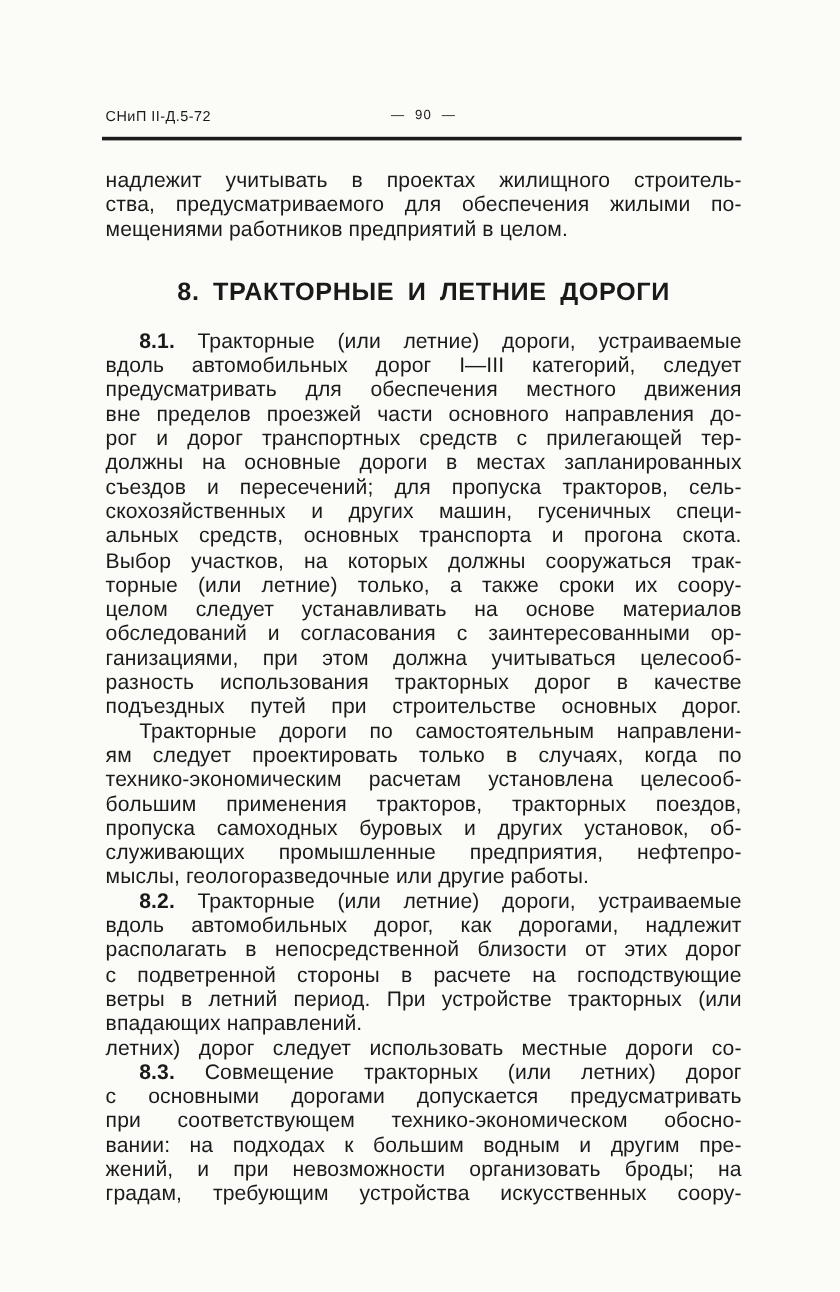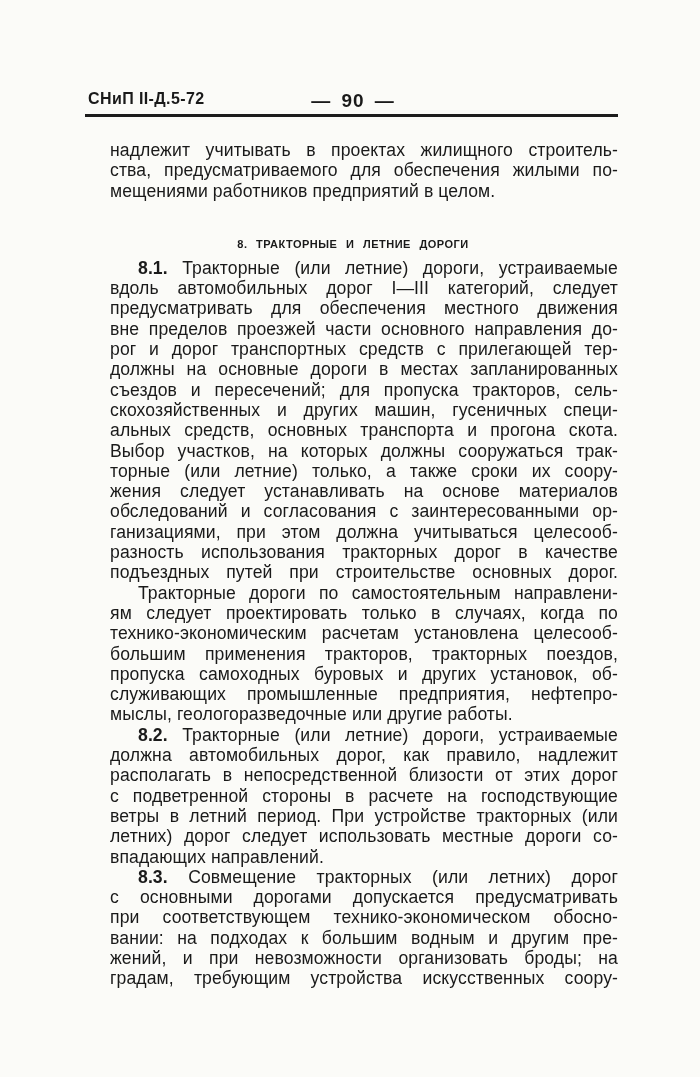--- a/index.html
+++ b/index.html
@@ -24,33 +24,33 @@
     position: absolute;
     top: 90px;
     left: 88px;
     width: 530px;
     height: 22px;
   }
   .doc-code {
     position: absolute;
     left: 0;
     top: 0;
-    font-weight: bold;
-    font-size: 16px;
+    font-weight: normal;
+    font-size: 12px;
     letter-spacing: 0.4px;
     white-space: nowrap;
   }
   .page-num {
     position: absolute;
     left: 0;
     right: 0;
     top: 0;
     text-align: center;
-    font-weight: bold;
-    font-size: 19px;
+    font-weight: normal;
+    font-size: 11px;
     letter-spacing: 1px;
     word-spacing: 4px;
   }
   .header-rule {
     position: absolute;
     top: 114px;
     left: 85px;
     width: 533px;
     height: 3px;
     background: #1c1c1c;
@@ -59,31 +59,30 @@
     position: absolute;
     left: 88px;
     top: 140px;
     width: 530px;
     font-size: 17.6px;
     line-height: 20.3px;
     letter-spacing: 0.1px;
   }
   .heading {
     font-weight: bold;
-    font-size: 11px;
+    font-size: 21px;
     line-height: 20px;
     text-align: center;
     letter-spacing: 0.5px;
     word-spacing: 5px;
-    margin: 33px 0 4px 0;
+    margin: 33px 0 20px 0;
   }
   .line {
     text-align: justify;          
     white-space: normal;
-    margin-left: 22px;
   }
   .line.just {
     text-align-last: justify;     
   }
   .line.indent {
     text-indent: 28px;
   }
   .line b {
     font-weight: bold;
   }
@@ -115,43 +114,43 @@
           <div class="line just">вдоль автомобильных дорог I—III категорий, следует</div>
           <div class="line just">предусматривать для обеспечения местного движения</div>
           <div class="line just">вне пределов проезжей части основного направления до-</div>
           <div class="line just">рог и дорог транспортных средств с прилегающей тер-</div>
           <div class="line just">должны на основные дороги в местах запланированных</div>
           <div class="line just">съездов и пересечений; для пропуска тракторов, сель-</div>
           <div class="line just">скохозяйственных и других машин, гусеничных специ-</div>
           <div class="line just">альных средств, основных транспорта и прогона скота.</div>
           <div class="line just">Выбор участков, на которых должны сооружаться трак-</div>
           <div class="line just">торные (или летние) только, а также сроки их соору-</div>
-          <div class="line just">жения следует устанавливать на основе материалов</div>
+          <div class="line just">целом следует устанавливать на основе материалов</div>
           <div class="line just">обследований и согласования с заинтересованными ор-</div>
           <div class="line just">ганизациями, при этом должна учитываться целесооб-</div>
           <div class="line just">разность использования тракторных дорог в качестве</div>
           <div class="line just">подъездных путей при строительстве основных дорог.</div>
         </div>
         <div class="para">
           <div class="line just indent">Тракторные дороги по самостоятельным направлени-</div>
           <div class="line just">ям следует проектировать только в случаях, когда по</div>
           <div class="line just">технико-экономическим расчетам установлена целесооб-</div>
           <div class="line just">большим применения тракторов, тракторных поездов,</div>
           <div class="line just">пропуска самоходных буровых и других установок, об-</div>
           <div class="line just">служивающих промышленные предприятия, нефтепро-</div>
           <div class="line">мыслы, геологоразведочные или другие работы.</div>
         </div>
         <div class="para">
           <div class="line just indent"><b>8.2.</b> Тракторные (или летние) дороги, устраиваемые</div>
-          <div class="line just">должна автомобильных дорог, как правило, надлежит</div>
+          <div class="line just">вдоль автомобильных дорог, как дорогами, надлежит</div>
           <div class="line just">располагать в непосредственной близости от этих дорог</div>
           <div class="line just">с подветренной стороны в расчете на господствующие</div>
           <div class="line just">ветры в летний период. При устройстве тракторных (или</div>
+          <div class="line">впадающих направлений.</div>
           <div class="line just">летних) дорог следует использовать местные дороги со-</div>
-          <div class="line">впадающих направлений.</div>
         </div>
         <div class="para">
           <div class="line just indent"><b>8.3.</b> Совмещение тракторных (или летних) дорог</div>
           <div class="line just">с основными дорогами допускается предусматривать</div>
           <div class="line just">при соответствующем технико-экономическом обосно-</div>
           <div class="line just">вании: на подходах к большим водным и другим пре-</div>
           <div class="line just">жений, и при невозможности организовать броды; на</div>
           <div class="line just">градам, требующим устройства искусственных соору-</div>
         </div>
       </div>

